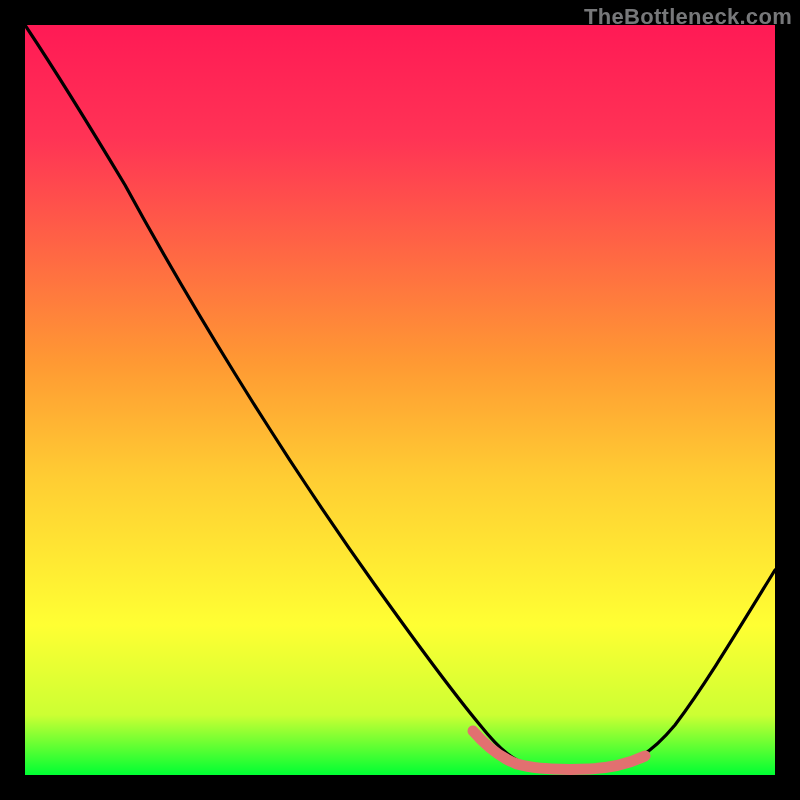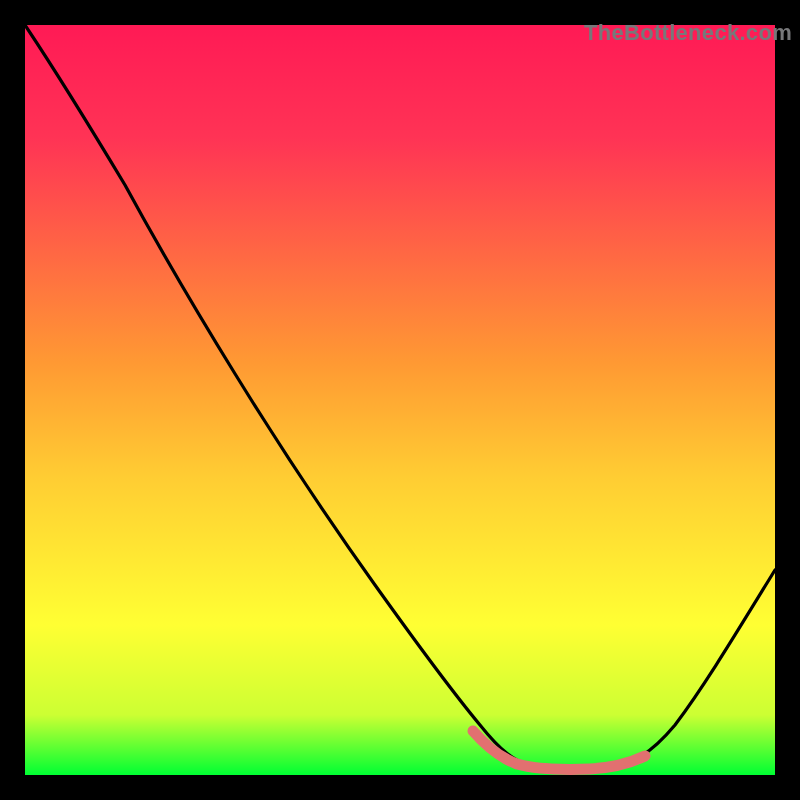--- a/index.html
+++ b/index.html
@@ -38,21 +38,20 @@
   }
   .watermark {
     position: absolute;
     top: 4px;
     right: 8px;
     font-family: Arial, Helvetica, sans-serif;
     font-size: 22px;
     font-weight: 600;
     color: #77787a;
     letter-spacing: 0.3px;
-    margin-top: 16px;
   }
   svg.overlay {
     position: absolute;
     left: 0;
     top: 0;
     width: 750px;
     height: 750px;
   }
 </style>
 </head>

